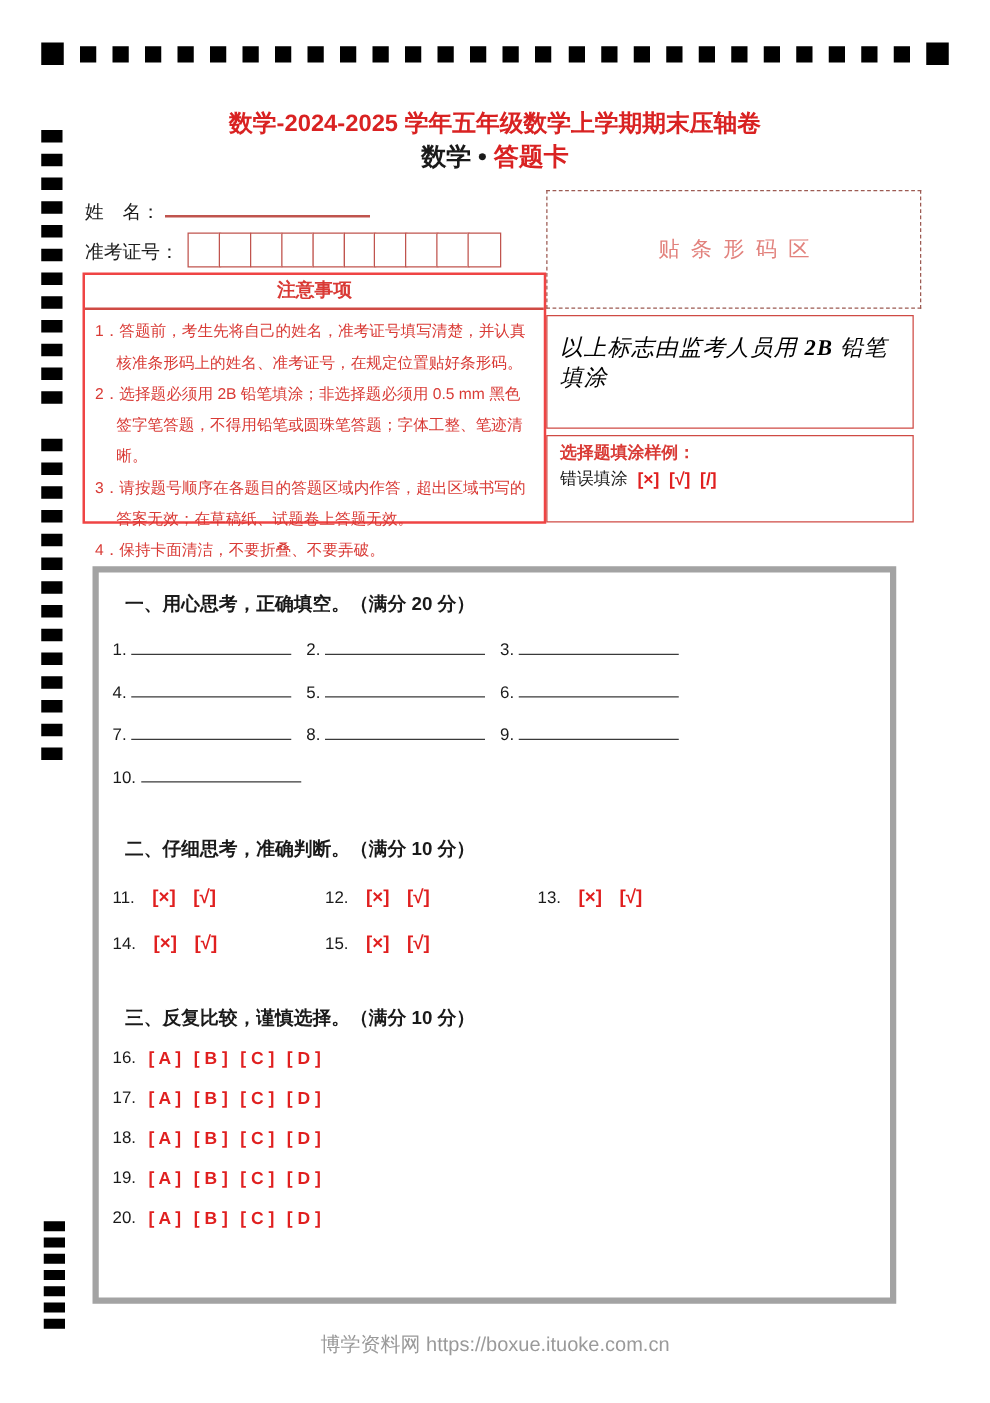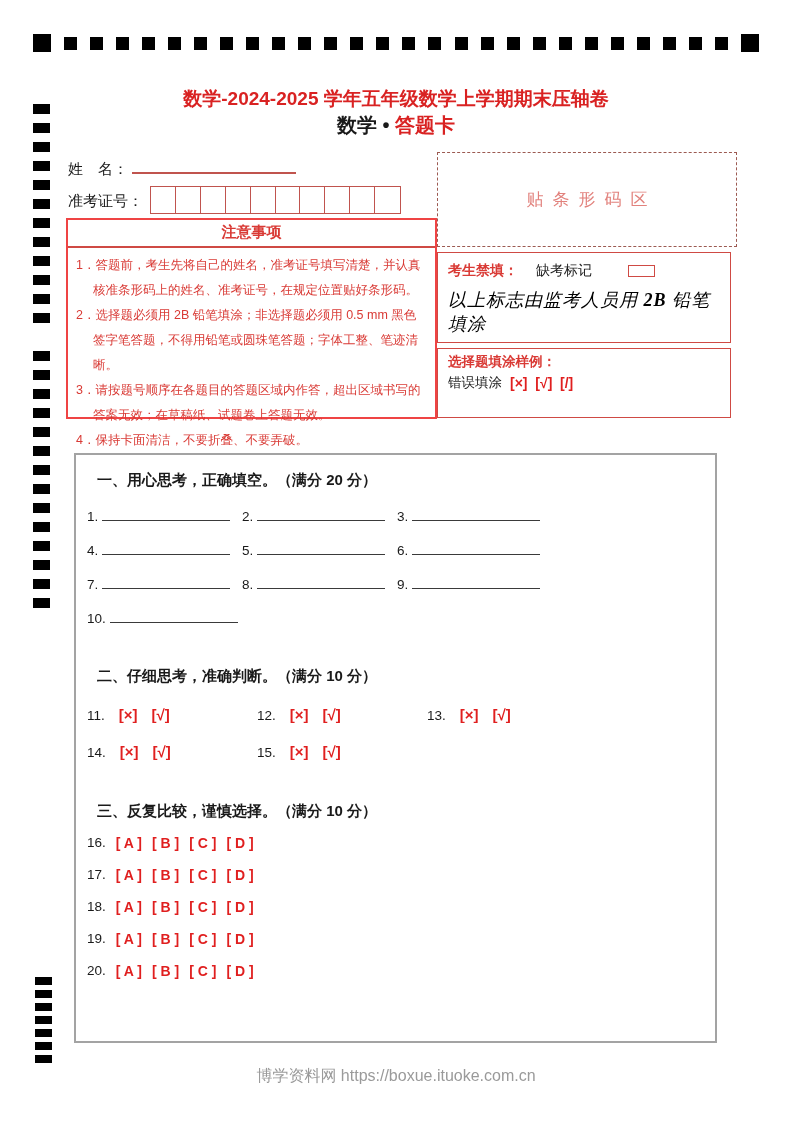--- a/index.html
+++ b/index.html
@@ -95,21 +95,21 @@
     border:1.6px solid #cf4a44; padding:4px 10px; font-size:13.5px;
   }
   .sample-title { color:#d93a35; font-weight:bold; }
   .sample-row { margin-top:3px; display:flex; align-items:center; }
   .fill-demo { display:inline-block; width:20px; height:10px; background:#111; margin-left:6px; }
   .wrong-marks { color:#e01f1f; font-weight:bold; margin-left:8px; white-space:pre; font-size:14px; }
 
   
   .main-box {
     position:absolute; left:74px; top:453px; width:643px; height:590px;
-    border:2px solid #a3a3a3; padding:16px 18px 0 11px;
+    border:5px solid #a3a3a3; padding:16px 18px 0 11px;
   }
   .sec-title { font-size:15px; font-weight:bold; padding-left:10px; }
   .sec-judge { margin-top:41px; }
   .sec-choice { margin-top:42px; }
   .fill-row { display:flex; margin-top:13px; height:21px; align-items:flex-end; }
   .fill-item { width:155px; font-size:13.5px; }
   .blank {
     display:inline-block; width:128px; height:14px;
     border-bottom:1.2px solid #3a3a3a; margin-left:4px;
   }
@@ -231,25 +231,20 @@
   <div class="notice-title">注意事项</div>
   <div class="notice-items">
     <p>1．答题前，考生先将自己的姓名，准考证号填写清楚，并认真核准条形码上的姓名、准考证号，在规定位置贴好条形码。</p>
     <p>2．选择题必须用 2B 铅笔填涂；非选择题必须用 0.5 mm 黑色签字笔答题，不得用铅笔或圆珠笔答题；字体工整、笔迹清晰。</p>
     <p>3．请按题号顺序在各题目的答题区域内作答，超出区域书写的答案无效；在草稿纸、试题卷上答题无效。</p>
     <p>4．保持卡面清洁，不要折叠、不要弄破。</p>
   </div>
 </div>
 
 <div class="proctor-box">
-  <div class="proctor-row">
-    <span class="proctor-title">考生禁填：</span>
-    <span class="proctor-label">缺考标记</span>
-    <span class="mark-box"></span>
-  </div>
   <div class="proctor-note">
     <span>以上标志由监考人员用 </span><b>2B</b><span> 铅笔填涂</span>
   </div>
 </div>
 
 <div class="sample-box">
   <div class="sample-title">选择题填涂样例：</div>
   <div class="sample-row">
     <span>错误填涂</span>
     <span class="wrong-marks">[×]  [√]  [/]</span>

